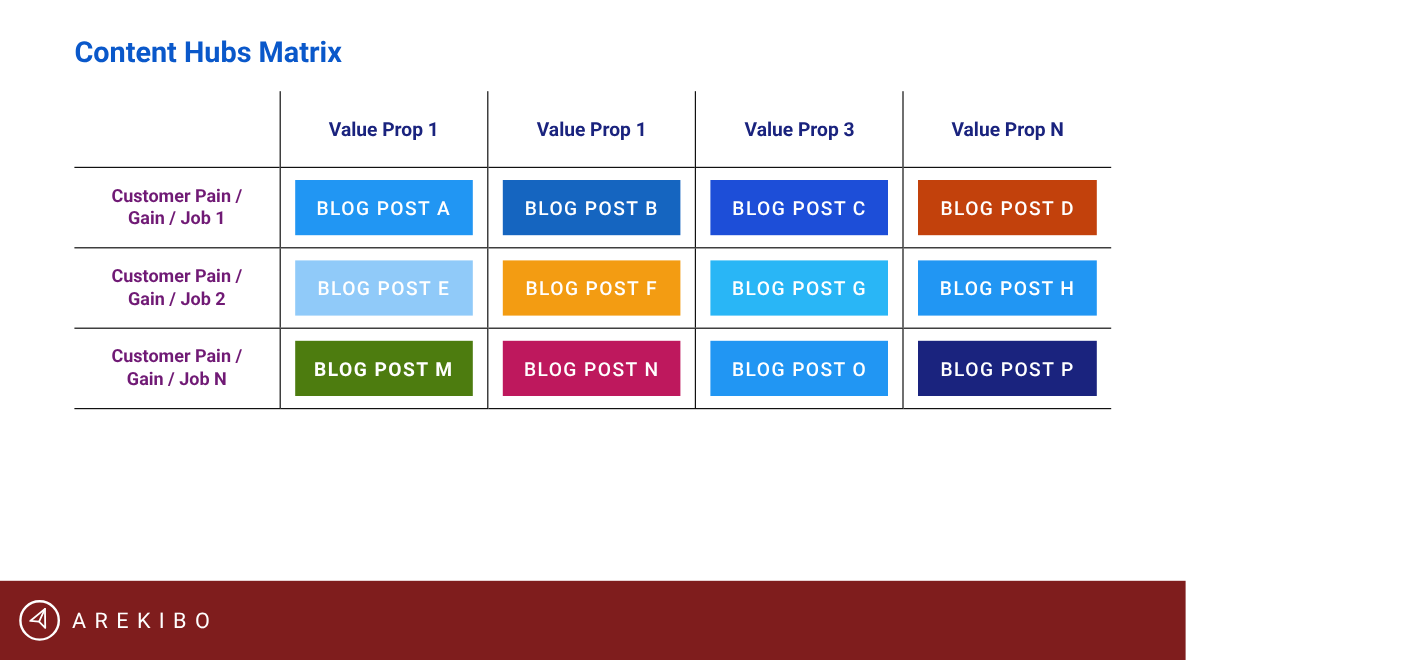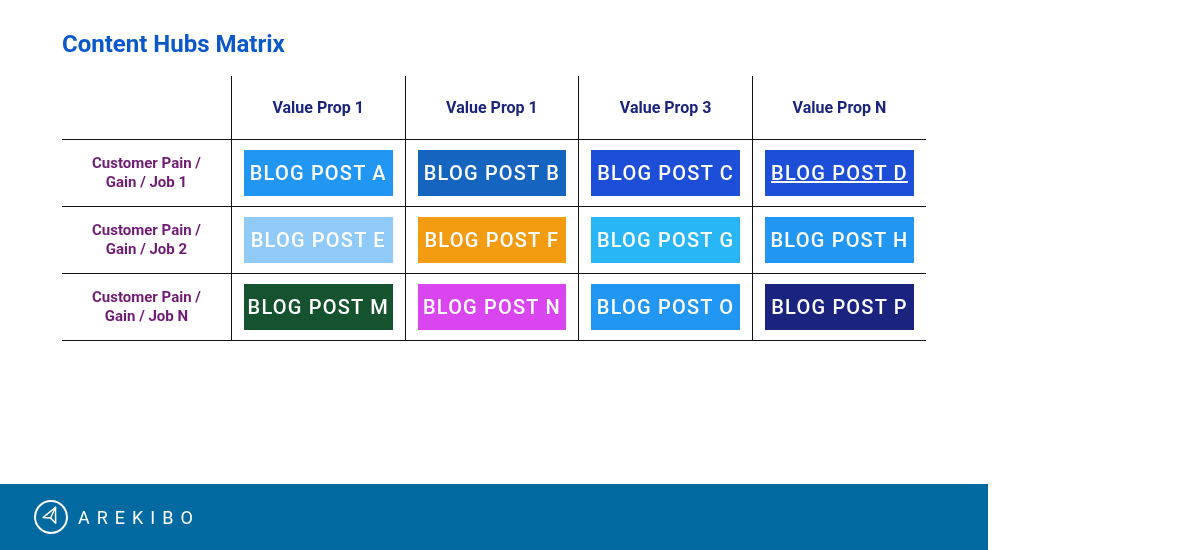--- a/index.html
+++ b/index.html
@@ -36,30 +36,30 @@
     border-left: 1px solid #111;
     text-align: center;
   }
   .chip {
     display: inline-flex;
     align-items: center;
     justify-content: center;
     width: 100%;
     height: 46px;
     color: #fff;
-    font-size: 20px;
+    font-size: 16px;
     font-weight: 500;
     letter-spacing: 1.2px;
   }
   .footer {
     height: 66px;
-    background: #0369a1;
+    background: #7f1d1d;
     display: flex;
     align-items: center;
-    padding-left: 34px;
+    padding-left: 16px;
     gap: 10px;
   }
   .footer .logo {
     width: 34px; height: 34px;
     border: 2px solid #fff;
     border-radius: 50%;
     display: flex; align-items: center; justify-content: center;
     color: #fff;
   }
   .footer .logo svg { width: 18px; height: 18px; transform: rotate(-20deg); }
@@ -93,33 +93,33 @@
           <th class="colhead">Value Prop 3</th>
           <th class="colhead">Value Prop N</th>
         </tr>
       </thead>
       <tbody>
         <tr>
           <td class="rowhead-cell">Customer Pain / Gain / Job 1</td>
           <td class="cell"><div class="chip" style="background-color: rgb(33, 150, 243);">BLOG POST A</div></td>
           <td class="cell"><div class="chip" style="background-color: rgb(21, 101, 192);">BLOG POST B</div></td>
           <td class="cell"><div class="chip" style="background-color: #1d4ed8;">BLOG POST C</div></td>
-          <td class="cell"><div class="chip" style="background-color: #1d4ed8; text-decoration: underline;">BLOG POST D</div></td>
+          <td class="cell"><div class="chip" style="background-color: #c2410c;">BLOG POST D</div></td>
         </tr>
         <tr>
           <td class="rowhead-cell">Customer Pain / Gain / Job 2</td>
           <td class="cell"><div class="chip" style="background-color: rgb(144, 202, 249);">BLOG POST E</div></td>
           <td class="cell"><div class="chip" style="background-color: rgb(243, 156, 18);">BLOG POST F</div></td>
           <td class="cell"><div class="chip" style="background-color: rgb(41, 182, 246);">BLOG POST G</div></td>
           <td class="cell"><div class="chip" style="background-color: rgb(33, 150, 243);">BLOG POST H</div></td>
         </tr>
         <tr>
           <td class="rowhead-cell">Customer Pain / Gain / Job N</td>
-          <td class="cell"><div class="chip" style="background-color: #14532d;">BLOG POST M</div></td>
-          <td class="cell"><div class="chip" style="background-color: #d946ef;">BLOG POST N</div></td>
+          <td class="cell"><div class="chip" style="background-color: #4d7c0f; font-weight: bold;">BLOG POST M</div></td>
+          <td class="cell"><div class="chip" style="background-color: #be185d;">BLOG POST N</div></td>
           <td class="cell"><div class="chip" style="background-color: rgb(33, 150, 243);">BLOG POST O</div></td>
           <td class="cell"><div class="chip" style="background-color: rgb(26, 35, 126);">BLOG POST P</div></td>
         </tr>
       </tbody>
     </table>
   </div>
 
   <div class="footer">
     <div class="logo">
       <svg viewBox="0 0 24 24" fill="none" stroke="currentColor" stroke-width="2" stroke-linecap="round" stroke-linejoin="round">

